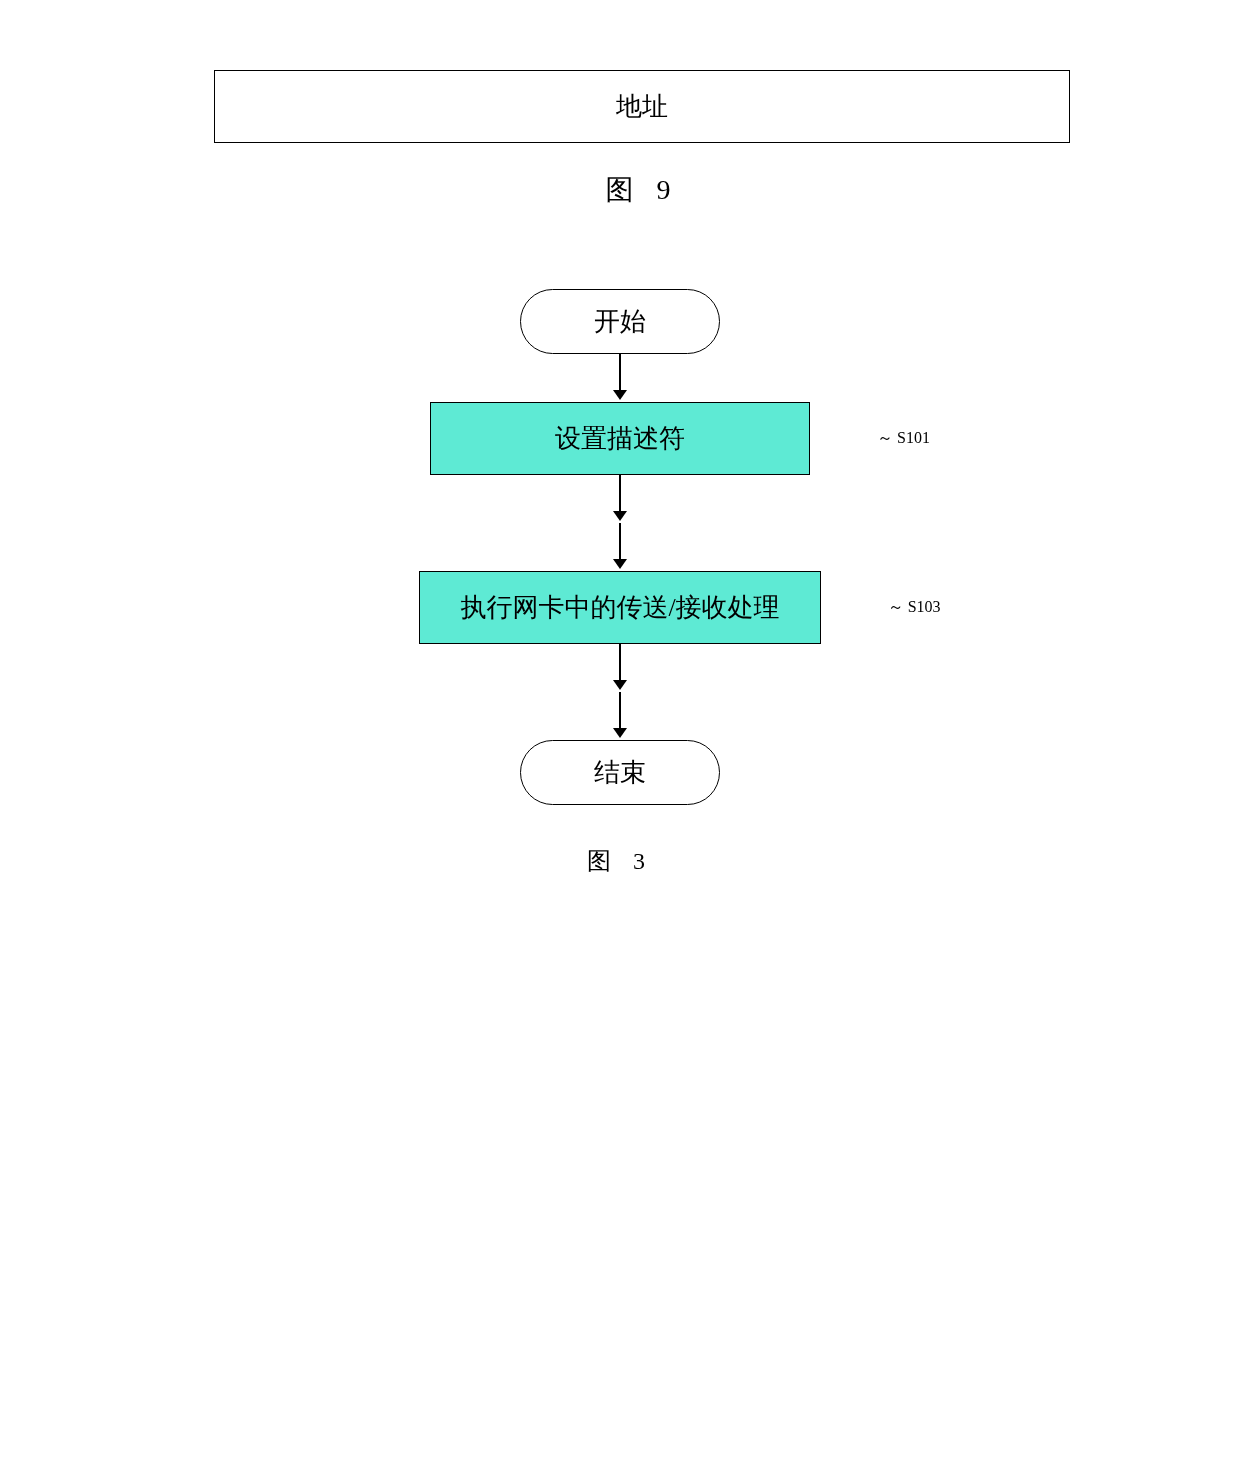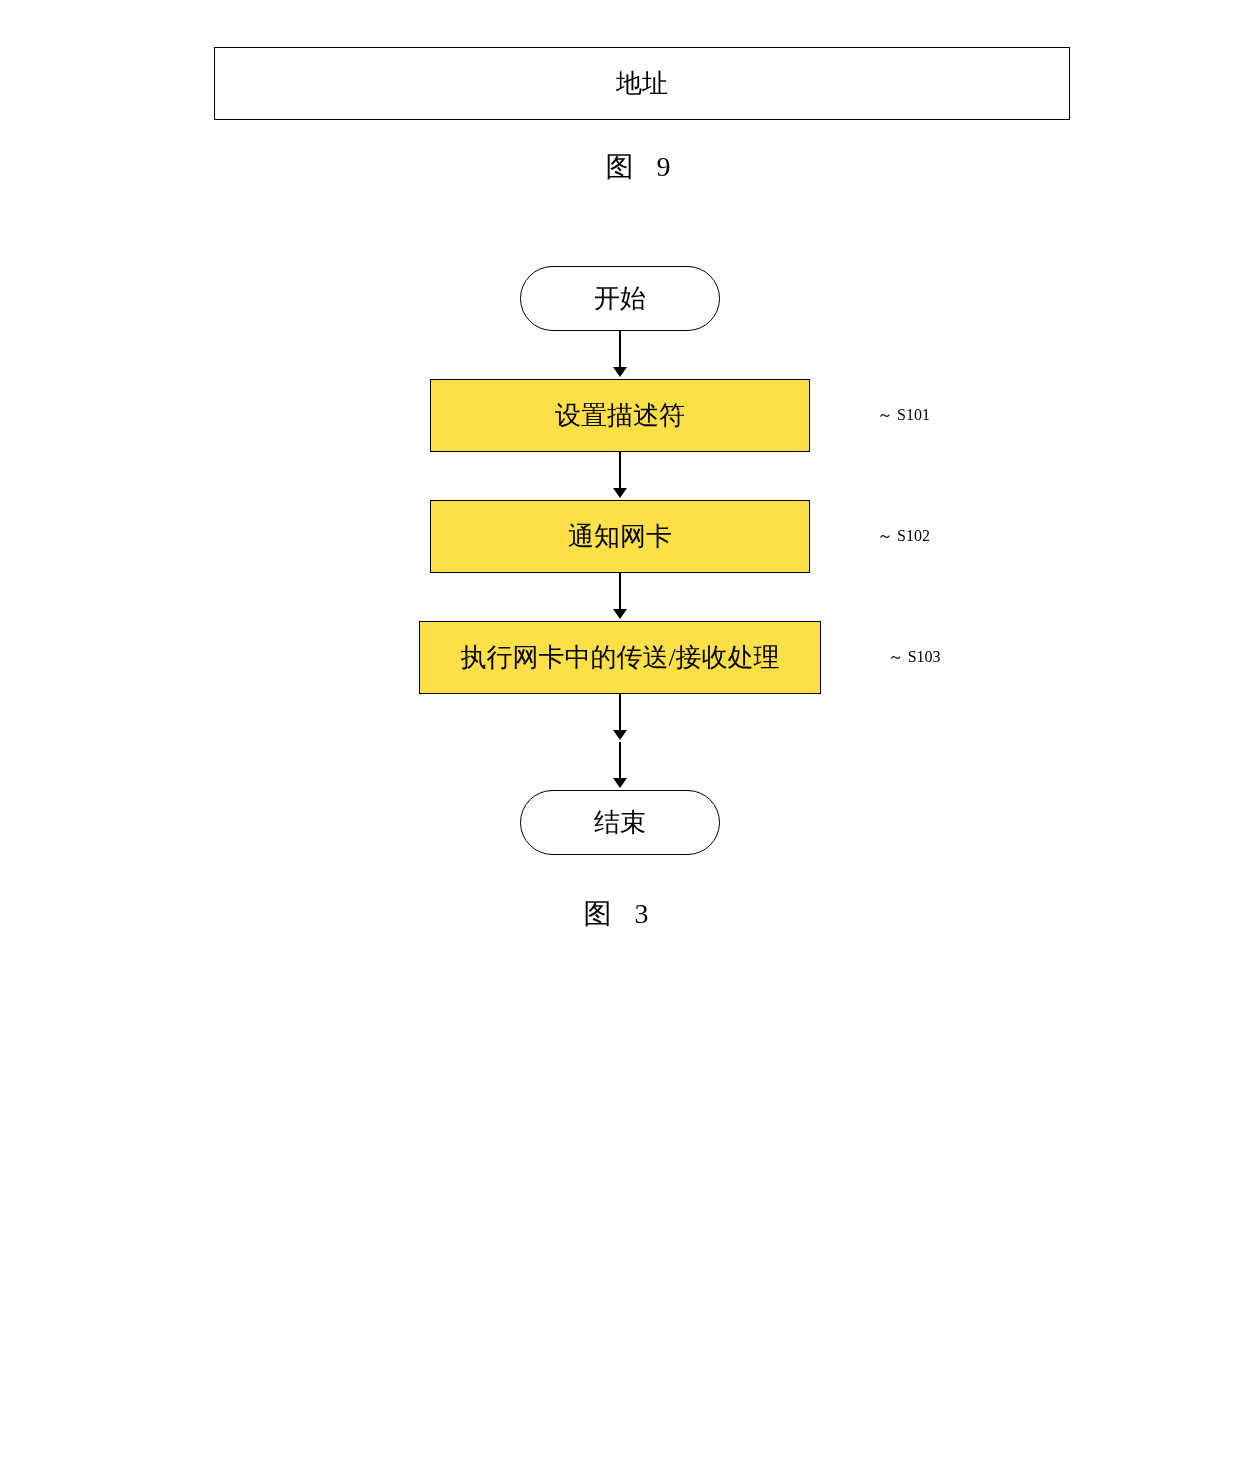--- a/index.html
+++ b/index.html
@@ -17,21 +17,21 @@
       display: flex;
       flex-direction: column;
       align-items: center;
       padding: 40px 80px;
     }
 
     
     .fig2-container {
       width: 100%;
       max-width: 900px;
-      margin-top: 7px;
+      margin-top: 30px;
       padding-left: 44px;
     }
 
     .fig2-table {
       width: 100%;
       border-collapse: collapse;
       border: 1.5px solid #000;
     }
 
     .fig2-table td {
@@ -80,21 +80,21 @@
       background: #fff;
       min-width: 200px;
     }
 
     
     .flow-rect {
       border: 1.5px solid #000;
       padding: 18px 40px;
       font-size: 26px;
       text-align: center;
-      background: #fde047;
+      background: #5eead4;
       min-width: 380px;
       position: relative;
     }
 
     
     .flow-arrow {
       display: flex;
       flex-direction: column;
       align-items: center;
       height: 48px;
@@ -128,21 +128,21 @@
 
     .flow-step-label {
       position: absolute;
       right: -120px;
       font-size: 16px;
       white-space: nowrap;
     }
 
     .fig3-caption {
       text-align: center;
-      font-size: 28px;
+      font-size: 24px;
       margin-top: 40px;
       letter-spacing: 8px;
     }
   </style>
 </head>
 <body>
 
 <div class="fig2-container">
   <table class="fig2-table">
     <tbody>
@@ -172,29 +172,20 @@
         <span>设置描述符</span>
       </div>
       <div class="flow-step-label">
         <span>～</span>
         <span>S101</span>
       </div>
     </div>
 
     <div class="flow-arrow"></div>
 
-    <div class="flow-step-wrapper">
-      <div class="flow-rect">
-        <span>通知网卡</span>
-      </div>
-      <div class="flow-step-label">
-        <span>～</span>
-        <span>S102</span>
-      </div>
-    </div>
 
     <div class="flow-arrow"></div>
 
     <div class="flow-step-wrapper">
       <div class="flow-rect">
         <span>执行网卡中的传送/接收处理</span>
       </div>
       <div class="flow-step-label">
         <span>～</span>
         <span>S103</span>

